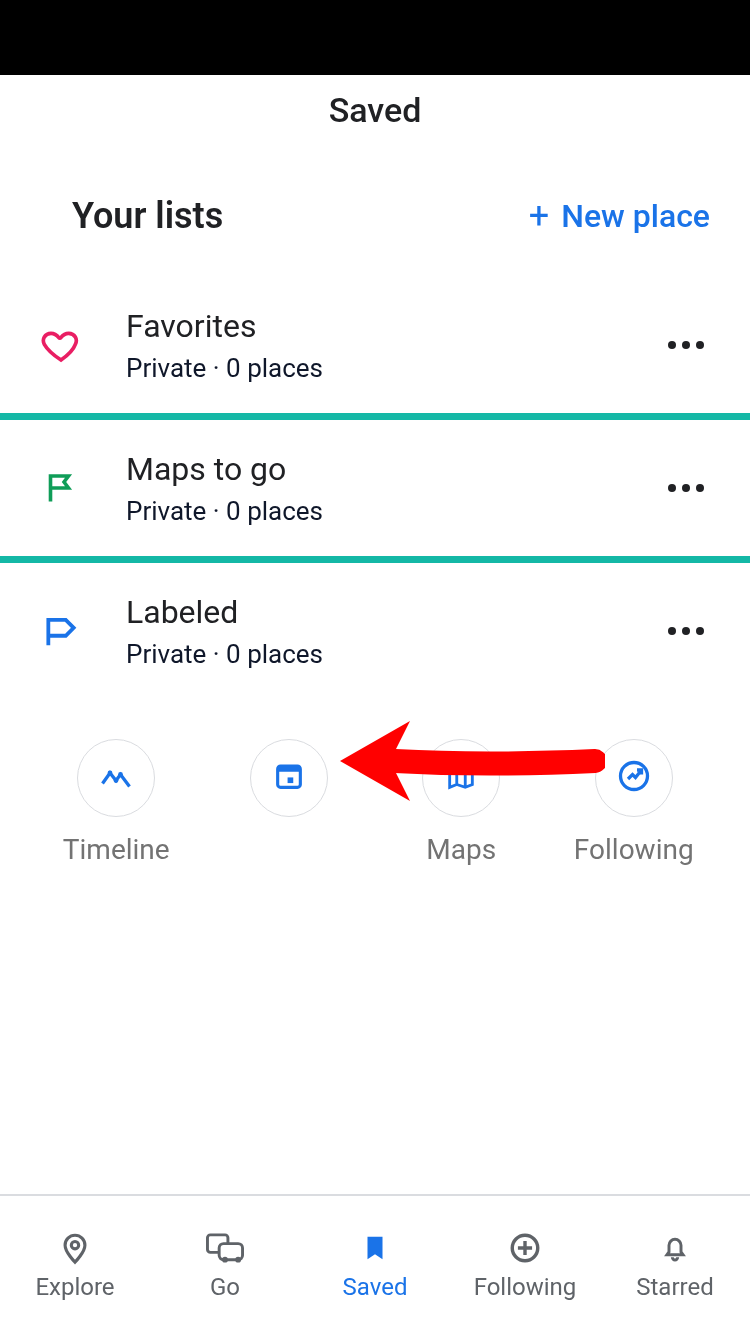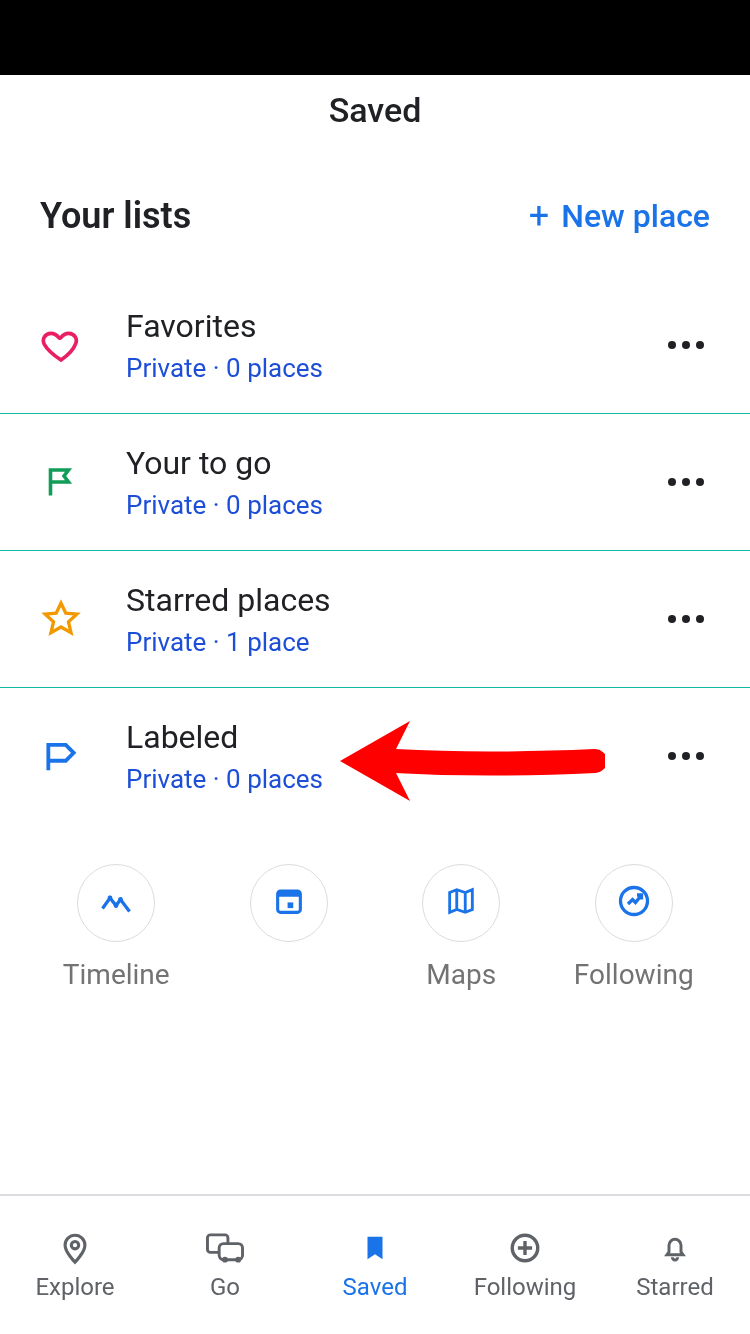--- a/index.html
+++ b/index.html
@@ -1,30 +1,30 @@
 <!DOCTYPE html>
 <html><head>
 <meta charset="utf-8">
 <style>
   * { box-sizing: border-box; margin: 0; padding: 0; }
   html, body { width: 750px; height: 1334px; font-family: -apple-system, Roboto, Arial, sans-serif; background: #fff; overflow: hidden; }
   .statusbar { height: 75px; background: #000; }
   .header { display: flex; align-items: center; justify-content: center; height: 70px; }
   .header-title { font-size: 34px; font-weight: 500; color: #202124; }
-  .section-head { display: flex; align-items: center; justify-content: space-between; padding: 50px 40px 30px 40px; }
+  .section-head { display: flex; align-items: center; justify-content: space-between; padding: 50px 40px 30px 40px; margin-left: 32px; }
   .section-title { font-size: 36px; font-weight: 600; color: #202124; }
   .new-list { display: flex; align-items: center; gap: 12px; color: #1a73e8; font-size: 32px; font-weight: 500; }
   .plus { font-size: 36px; font-weight: 400; color: #1a73e8; line-height: 1; }
   .lists { }
-  .list-row { display: flex; align-items: center; padding: 30px 40px; border-bottom: 1px solid #14b8a6; position: relative; }
+  .list-row { display: flex; align-items: center; padding: 30px 40px; border-bottom: 7px solid #14b8a6; position: relative; }
   .list-row:first-child { padding-top: 40px; }
   .list-icon { width: 42px; height: 42px; flex-shrink: 0; display: flex; align-items: center; justify-content: center; margin-right: 44px; }
   .list-body { flex: 1; display: flex; flex-direction: column; gap: 8px; }
   .list-name { font-size: 32px; color: #202124; }
-  .list-sub { font-size: 26px; color: #1d4ed8; }
+  .list-sub { font-size: 26px; color: #0f172a; }
   .list-more { width: 48px; display: flex; align-items: center; justify-content: center; }
   .dots { display: flex; gap: 6px; }
   .dot { width: 8px; height: 8px; border-radius: 50%; background: #202124; }
 
   .quick-row { display: flex; justify-content: space-around; padding: 40px 30px 0 30px; }
   .quick-item { display: flex; flex-direction: column; align-items: center; gap: 16px; width: 170px; }
   .quick-circle { width: 78px; height: 78px; border: 1.5px solid #dadce0; border-radius: 50%; display: flex; align-items: center; justify-content: center; }
   .quick-label { color: #737373; font-size: 28px; }
 
   .tabbar { position: absolute; bottom: 0; left: 0; right: 0; height: 140px; border-top: 2px solid #dadce0; display: flex; background: #fff; }
@@ -73,50 +73,32 @@
     </div>
   </div>
 
   <div class="list-row">
     <div class="list-icon">
       <svg viewBox="0 0 24 24" width="36" height="36">
           <path fill="none" stroke="#0f9d58" stroke-width="2.4" d="M5 21V4h12l-3 4 3 4H5"></path>
         </svg>
     </div>
     <div class="list-body">
-      <div class="list-name">Your to go</div>
+      <div class="list-name">Maps to go</div>
       <div class="list-sub">Private · 0 places</div>
     </div>
     <div class="list-more">
       <div class="dots">
           <span class="dot"></span>
           <span class="dot"></span>
           <span class="dot"></span>
         </div>
     </div>
   </div>
 
-  <div class="list-row">
-    <div class="list-icon">
-      <svg viewBox="0 0 24 24" width="40" height="40">
-          <path fill="none" stroke="#f29900" stroke-width="2" d="M12 2.5l2.9 6 6.6.6-5 4.6 1.5 6.5L12 16.8l-6 3.4 1.5-6.5-5-4.6 6.6-.6z"></path>
-        </svg>
-    </div>
-    <div class="list-body">
-      <div class="list-name">Starred places</div>
-      <div class="list-sub">Private · 1 place</div>
-    </div>
-    <div class="list-more">
-      <div class="dots">
-          <span class="dot"></span>
-          <span class="dot"></span>
-          <span class="dot"></span>
-        </div>
-    </div>
-  </div>
 
   <div class="list-row" style="border-bottom:none">
     <div class="list-icon">
       <svg viewBox="0 0 24 24" width="38" height="38">
           <path fill="none" stroke="#1a73e8" stroke-width="2.4" d="M4 21V5h11l5 5-5 5H4"></path>
         </svg>
     </div>
     <div class="list-body">
       <div class="list-name">Labeled</div>
       <div class="list-sub">Private · 0 places</div>

